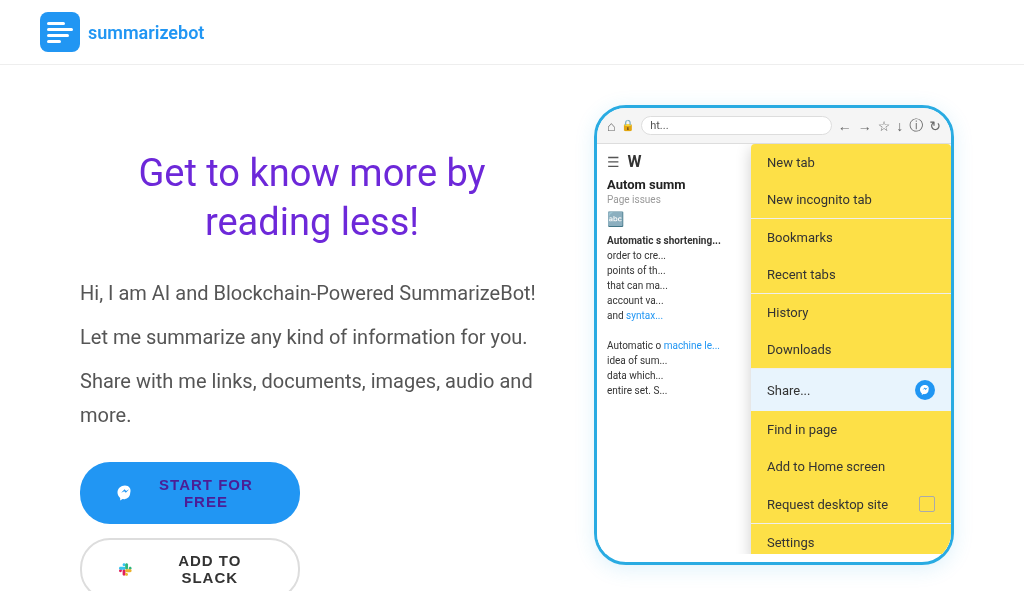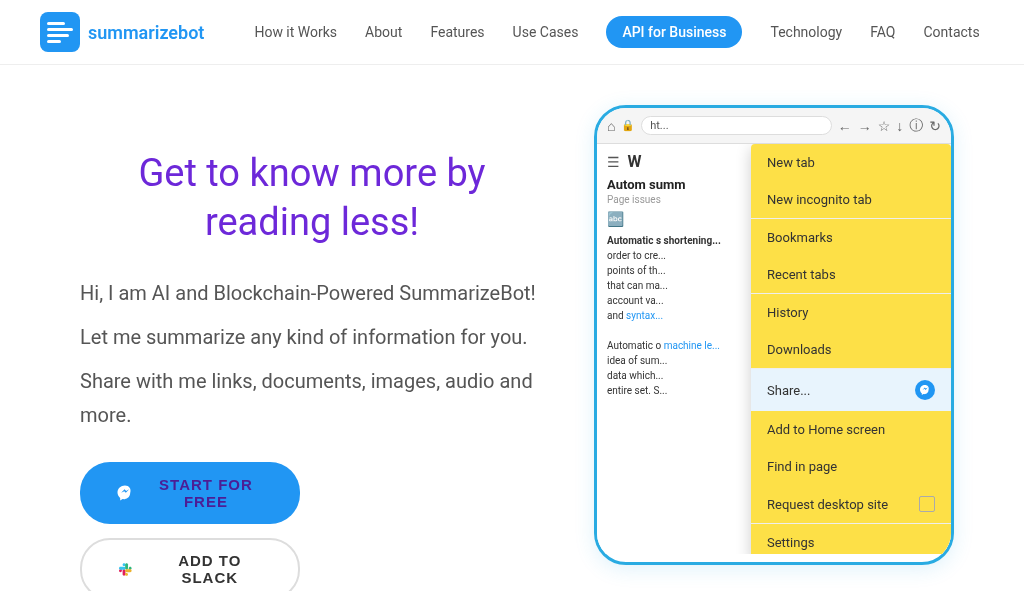--- a/index.html
+++ b/index.html
@@ -275,30 +275,20 @@
   <div class="logo-area">
     <svg class="logo-icon" viewBox="0 0 40 40" xmlns="http://www.w3.org/2000/svg">
       <rect width="40" height="40" rx="8" fill="#2196F3"></rect>
       <rect x="7" y="10" width="18" height="3" rx="1.5" fill="white"></rect>
       <rect x="7" y="16" width="26" height="3" rx="1.5" fill="white"></rect>
       <rect x="7" y="22" width="22" height="3" rx="1.5" fill="white"></rect>
       <rect x="7" y="28" width="14" height="3" rx="1.5" fill="white"></rect>
     </svg>
     <span class="logo-text">summarizebot</span>
   </div>
-  <nav>
-    <a class="nav-link">How it Works</a>
-    <a class="nav-link">About</a>
-    <a class="nav-link">Features</a>
-    <a class="nav-link">Use Cases</a>
-    <span class="nav-btn-active">API for Business</span>
-    <a class="nav-link">Technology</a>
-    <a class="nav-link">FAQ</a>
-    <a class="nav-link">Contacts</a>
-  </nav>
 </header>
 
 <main>
 
   <div class="left-content">
     <h1 class="hero-title">Get to know more by reading less!</h1>
     <p class="hero-desc">Hi, I am AI and Blockchain-Powered SummarizeBot!</p>
     <p class="hero-desc">Let me summarize any kind of information for you.</p>
     <p class="hero-desc">Share with me links, documents, images, audio and more.</p>
 
@@ -392,24 +382,24 @@
           <div class="dropdown-divider"></div>
           <div class="dropdown-item highlighted">
             <span>Share...</span>
             <div class="dropdown-messenger-icon">
               <svg width="12" height="12" viewBox="0 0 24 24" fill="white" xmlns="http://www.w3.org/2000/svg">
                 <path d="M12 2C6.48 2 2 6.2 2 11.4c0 2.9 1.4 5.5 3.6 7.2v3.4l3.3-1.8c.9.2 1.8.3 2.8.03 4.1-.4 7.3-3.9 7.3-7.8C21 6.2 17.52 2 12 2zm1.2 9.8l-2.1-2.2-4.1 2.2 4.5-4.8 2.1 2.2 4.1-2.2-4.5 4.8z"></path>
               </svg>
             </div>
           </div>
           <div class="dropdown-item">
+            <span>Find in page</span>
+          </div>
+          <div class="dropdown-item">
             <span>Add to Home screen</span>
-          </div>
-          <div class="dropdown-item">
-            <span>Find in page</span>
           </div>
           <div class="dropdown-item">
             <span>Request desktop site</span>
             <div class="checkbox-icon"></div>
           </div>
           <div class="dropdown-divider"></div>
           <div class="dropdown-item">
             <span>Settings</span>
           </div>
         </div>

